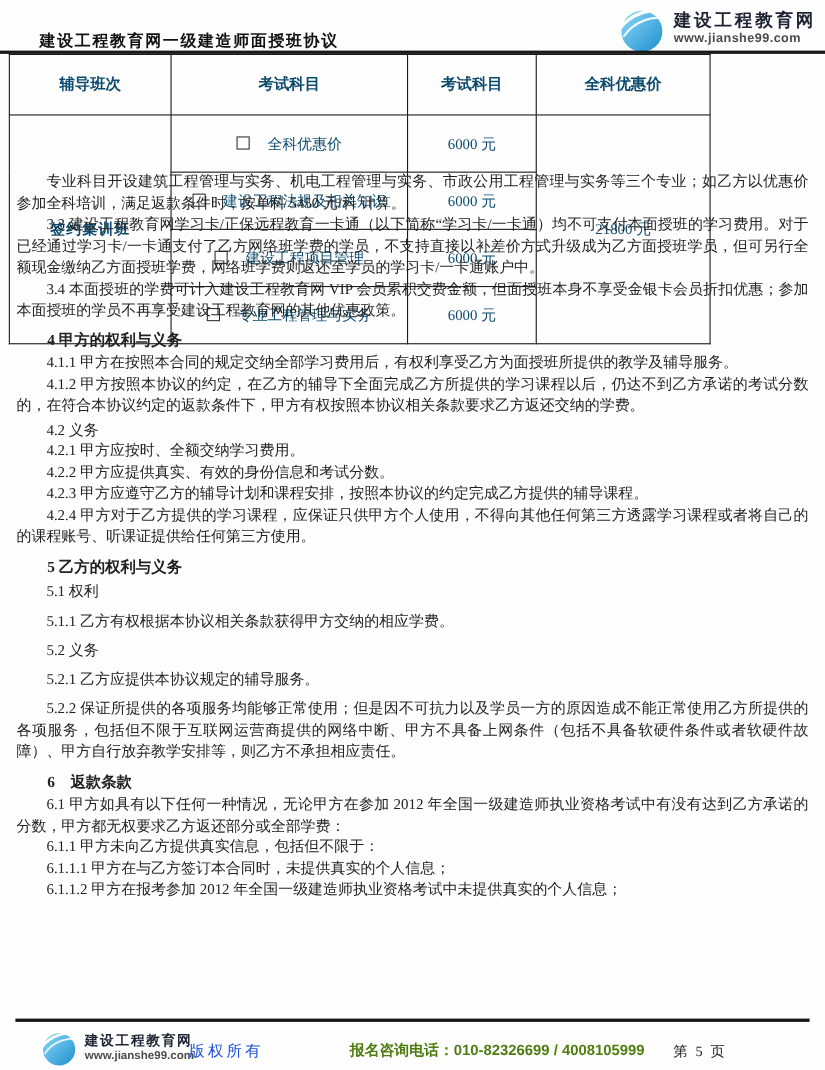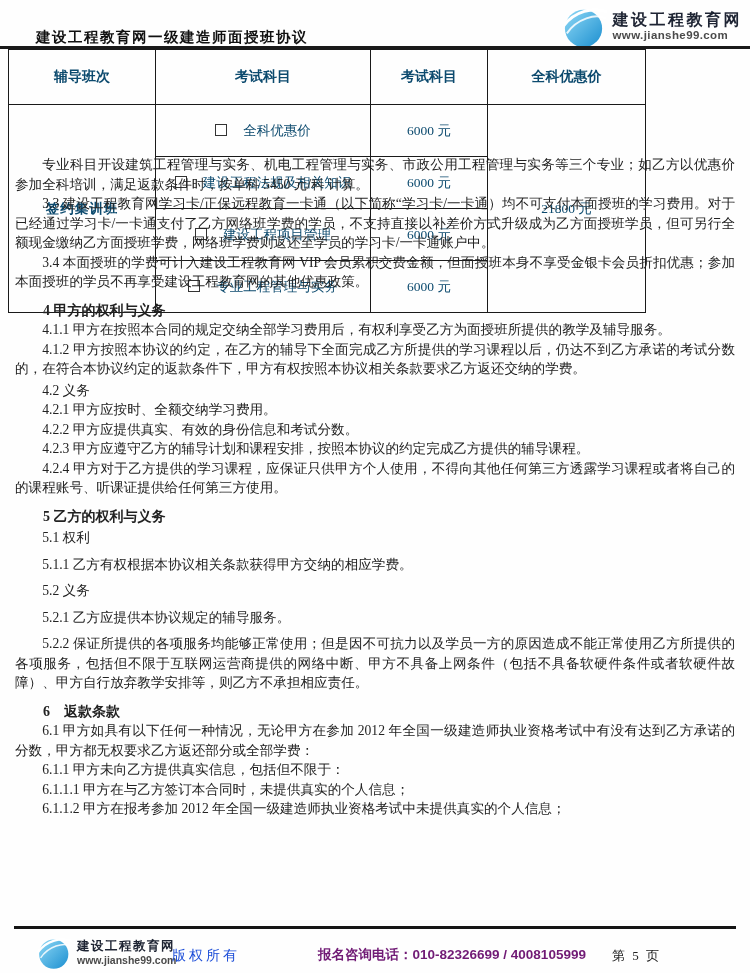--- a/index.html
+++ b/index.html
@@ -44,21 +44,21 @@
   .body-text p.sub{margin-top:2px;}
   .body-text p.spaced{margin-top:7px;}
   
   .footline{position:absolute;left:14px;top:926px;width:722px;height:2.5px;background:#151515;}
   .footer-logo{position:absolute;left:36px;top:934px;display:flex;align-items:center;gap:4px;}
   .footer-logo .icon{width:37px;height:37px;flex:0 0 auto;}
   .footer-logo .txt{display:flex;flex-direction:column;line-height:1.15;}
   .footer-logo .name{font-family:"Liberation Sans",sans-serif;font-size:12.5px;font-weight:bold;color:#1e2433;letter-spacing:1.5px;}
   .footer-logo .url{font-family:"Liberation Sans",sans-serif;font-size:10.5px;font-weight:bold;color:#4a4a4a;}
   .copyright{position:absolute;left:172px;top:947px;font-size:14px;letter-spacing:3px;color:#1d4ed8;}
-  .phone{position:absolute;left:318px;top:946px;font-family:"Liberation Sans",sans-serif;font-size:13.5px;font-weight:bold;color:#701a75;}
+  .phone{position:absolute;left:318px;top:946px;font-family:"Liberation Sans",sans-serif;font-size:13.5px;font-weight:bold;color:#4d7c0f;}
   .pagenum{position:absolute;left:612px;top:947px;font-size:13px;color:#222;letter-spacing:2px;}
 </style>
 </head>
 <body>
 
 <div class="page">
 
   <div class="doc-title">建设工程教育网一级建造师面授班协议</div>
 
   <div class="logo">

